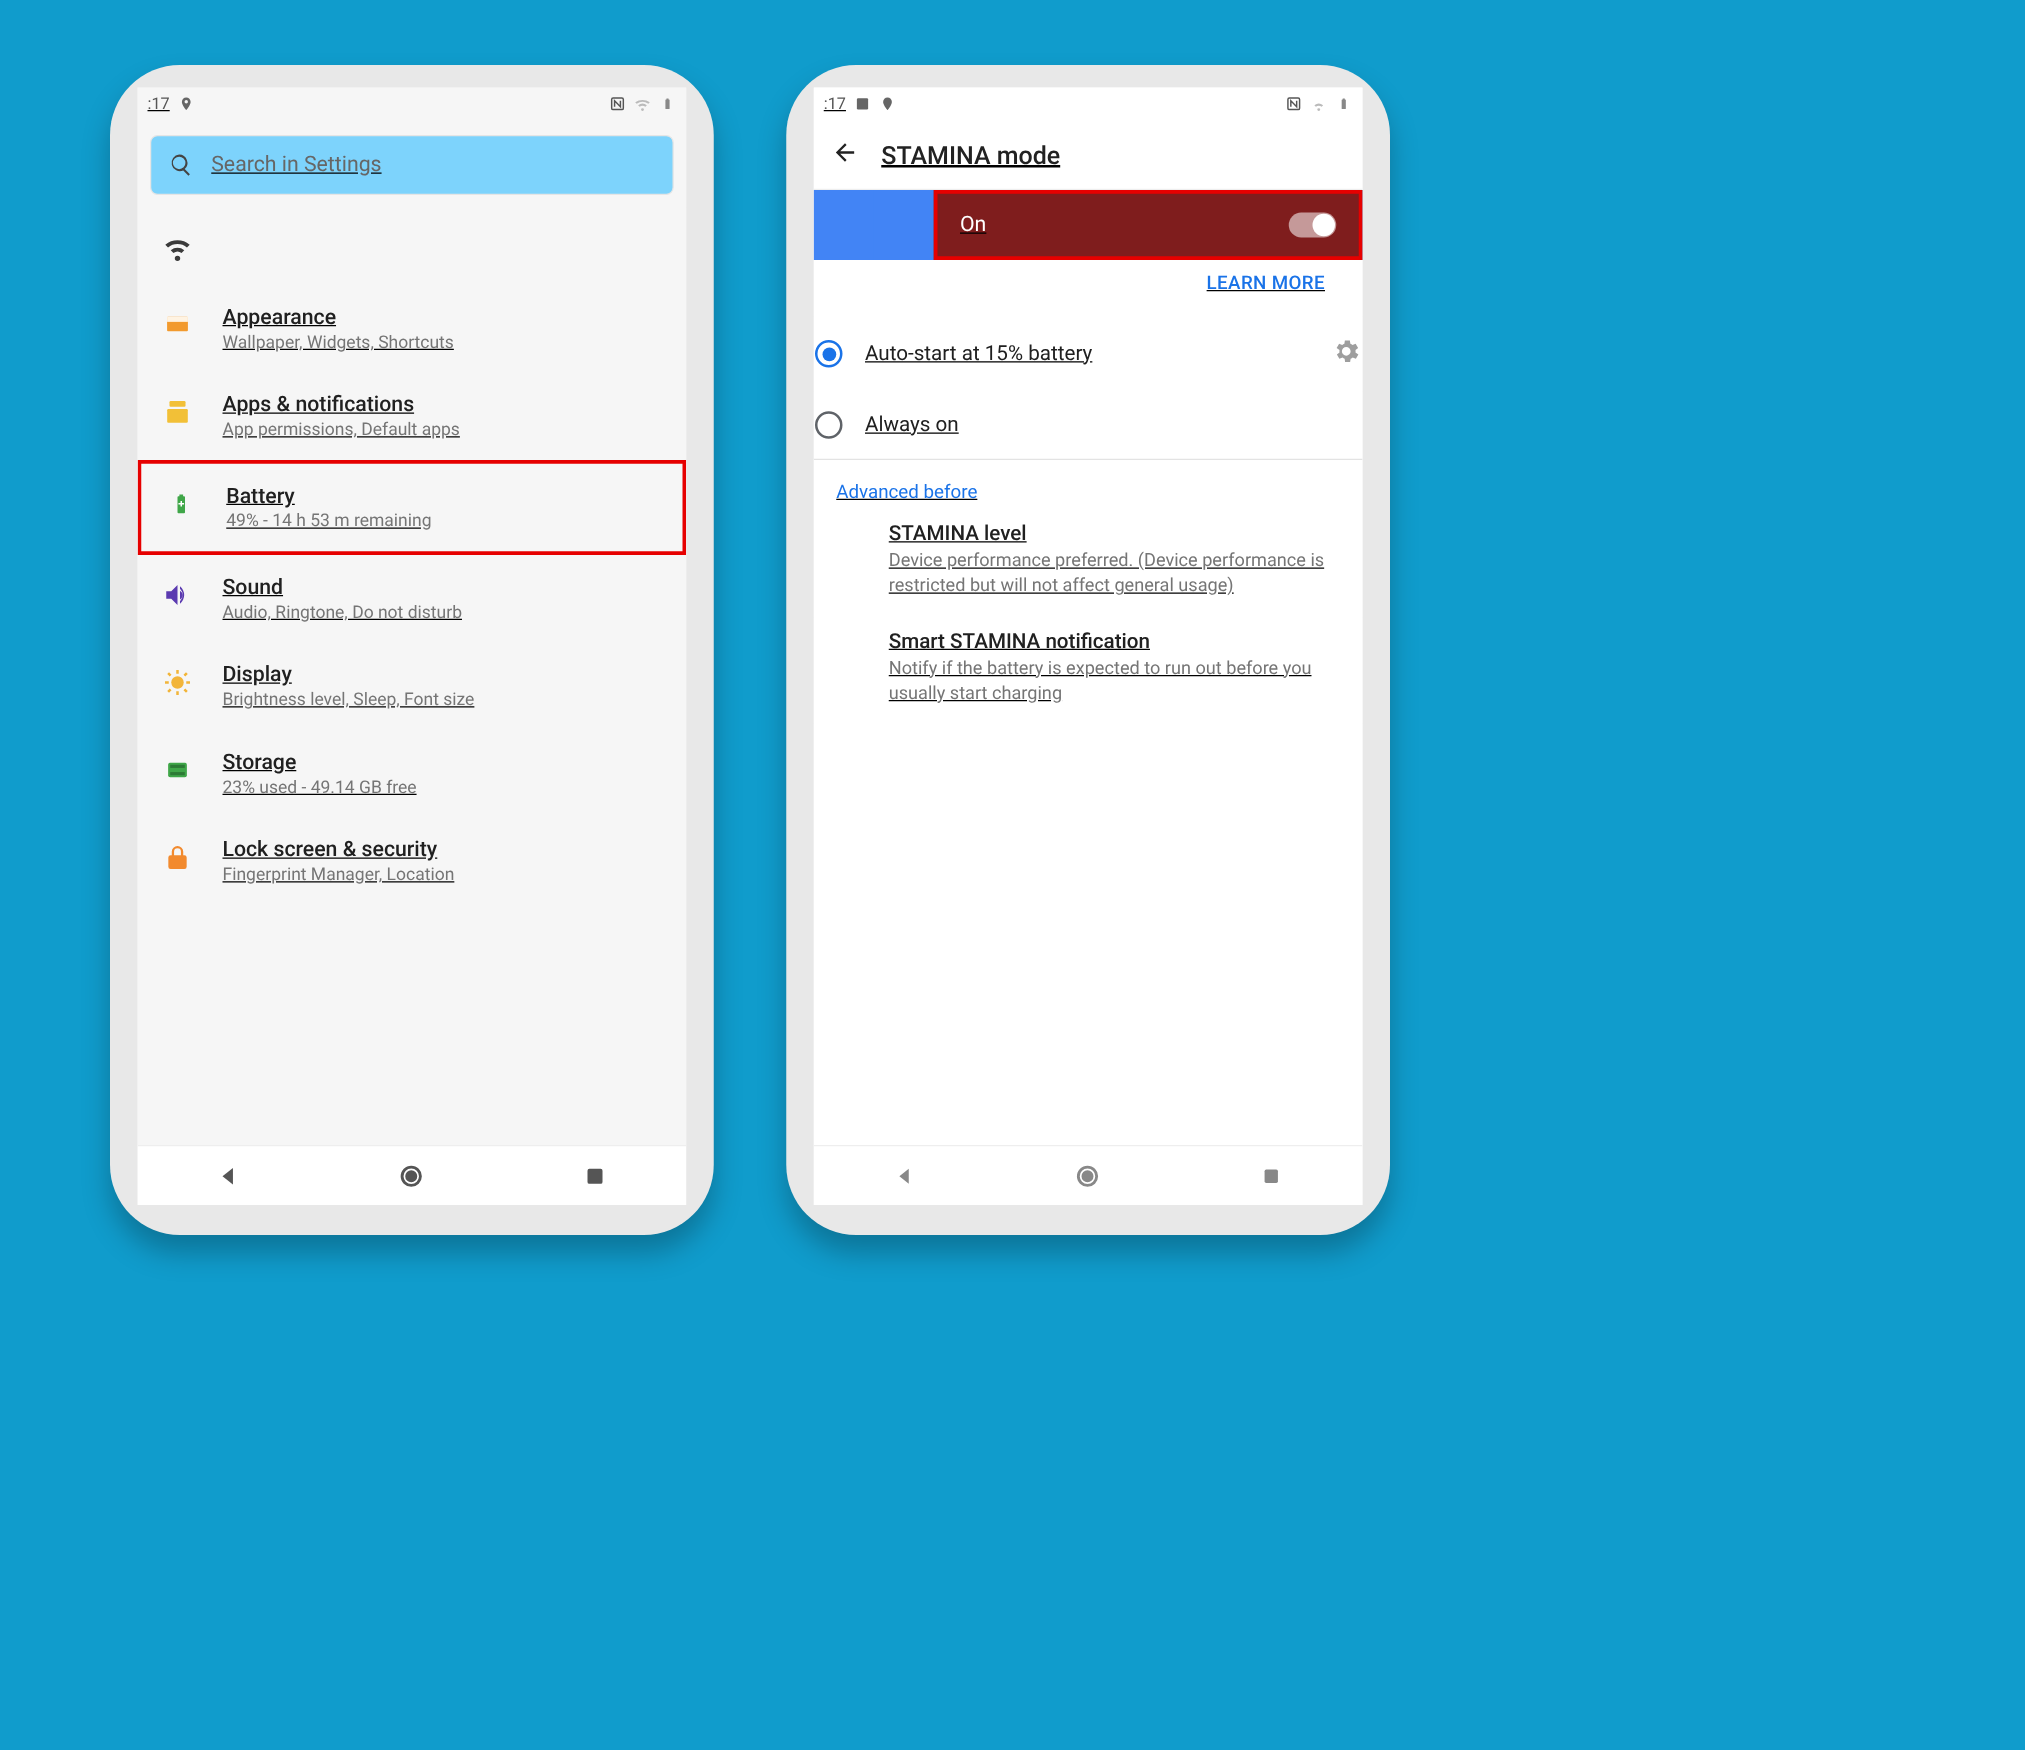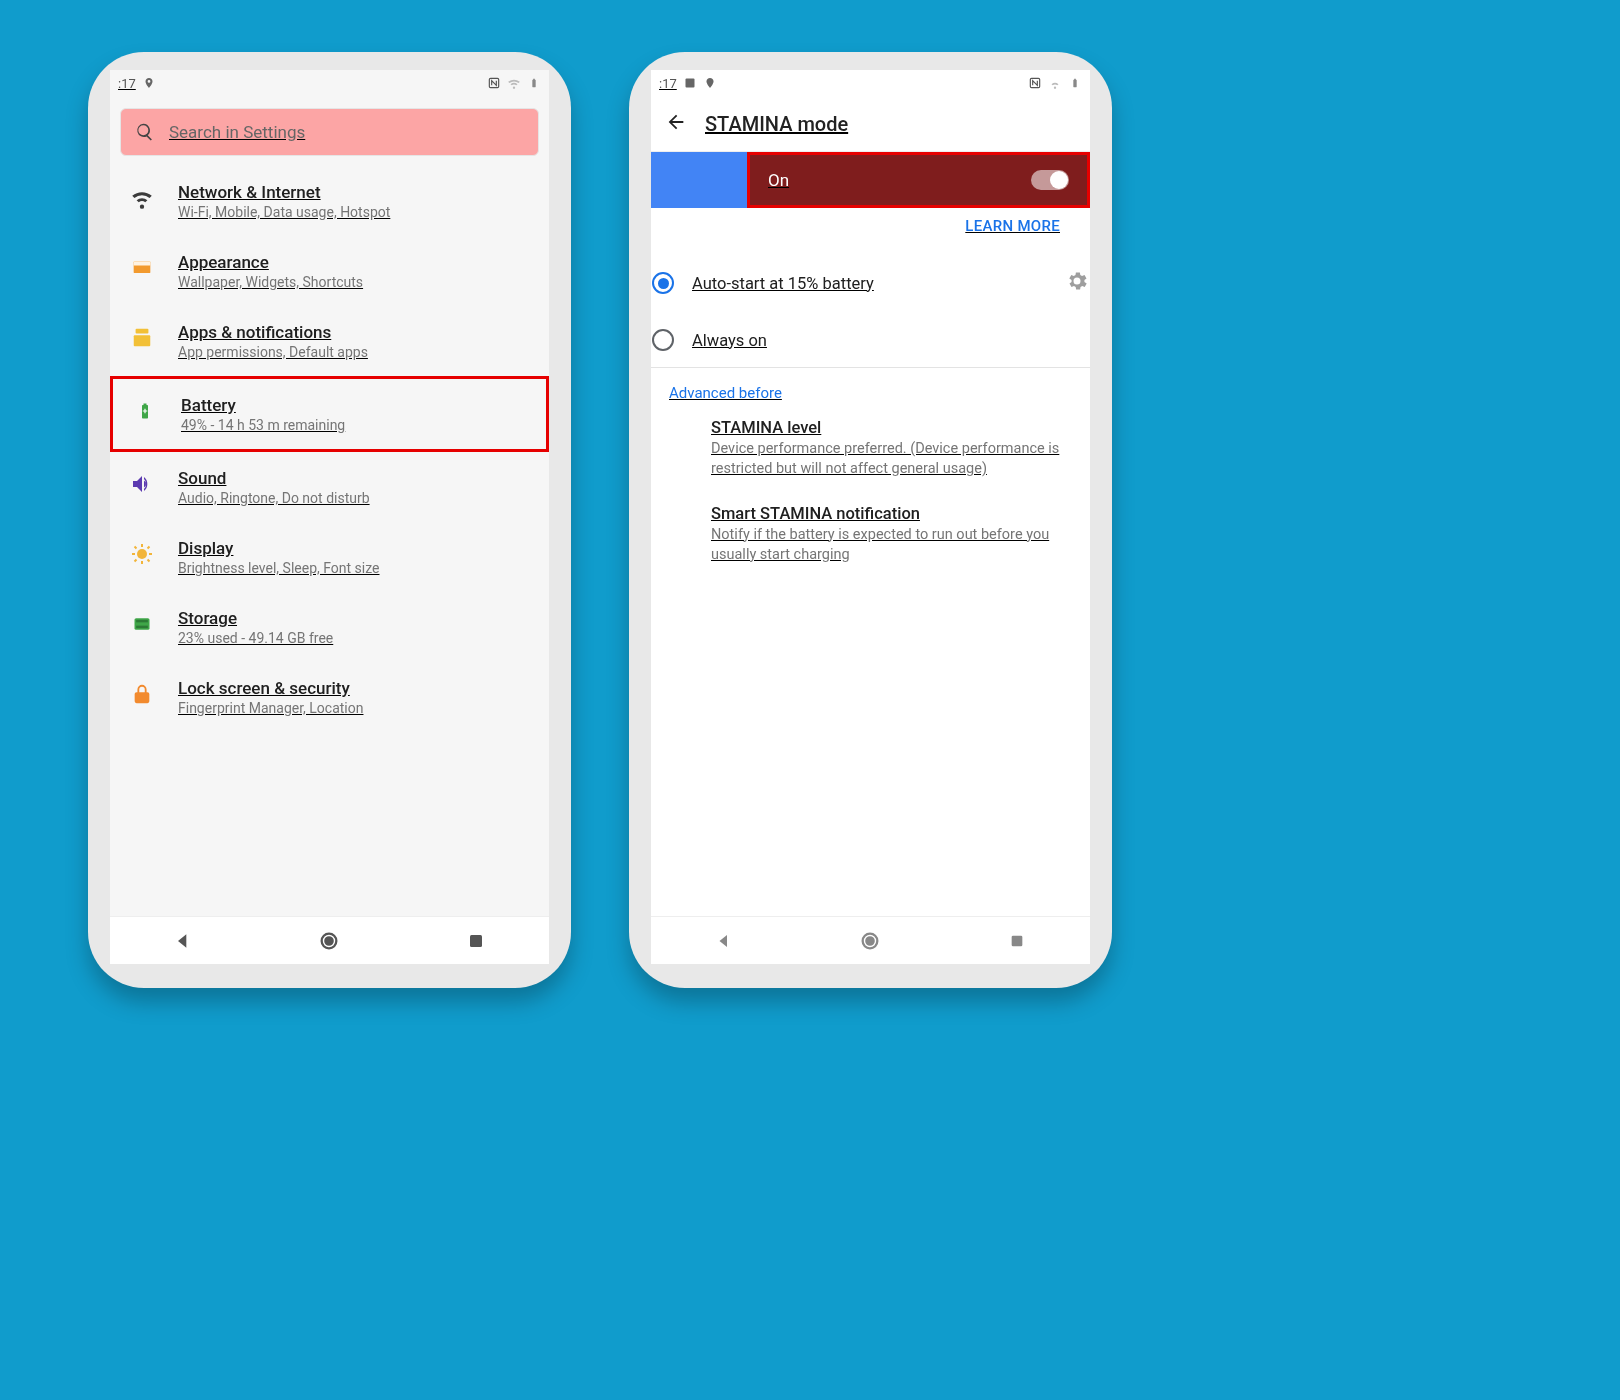--- a/index.html
+++ b/index.html
@@ -53,21 +53,21 @@
   }
   .statusbar .left { display:flex; align-items:center; gap:6px; }
   .statusbar .right { display:flex; align-items:center; gap:6px; }
   .sb-icon { width:14px; height:14px; display:inline-flex; align-items:center; justify-content:center; }
   
   .searchwrap {
     padding: 12px 10px 10px 10px;
     background: #f6f6f6;
   }
   .searchbox {
-    background: #fca5a5;
+    background: #7dd3fc;
     border: 1px solid #e5e5e5;
     border-radius: 6px;
     height: 48px;
     display: flex;
     align-items: center;
     padding: 0 14px;
     gap: 14px;
     color: #666;
     font-size: 17px;
   }
@@ -201,24 +201,20 @@
       </div>
 
       <div class="settings-list">
 
         <div class="row">
           <div class="icon">
             <svg viewBox="0 0 24 24" width="26" height="26" fill="#3b3b3b">
                 <path d="M12 18a2 2 0 100 4 2 2 0 000-4zm-5-4a8 8 0 0110 0l-2 2a5 5 0 00-6 0zm-4-4a14 14 0 0118 0l-2 2a11 11 0 00-14 0z"></path>
               </svg>
           </div>
-          <div class="texts">
-            <div class="title">Network &amp; Internet</div>
-            <div class="sub">Wi-Fi, Mobile, Data usage, Hotspot</div>
-          </div>
         </div>
 
 
         <div class="row">
           <div class="icon">
             <svg viewBox="0 0 24 24" width="26" height="20">
                 <rect x="2" y="4" width="20" height="14" rx="1" fill="#f29a2e"></rect>
                 <rect x="2" y="4" width="20" height="5" fill="#fff3e2"></rect>
               </svg>
           </div>

